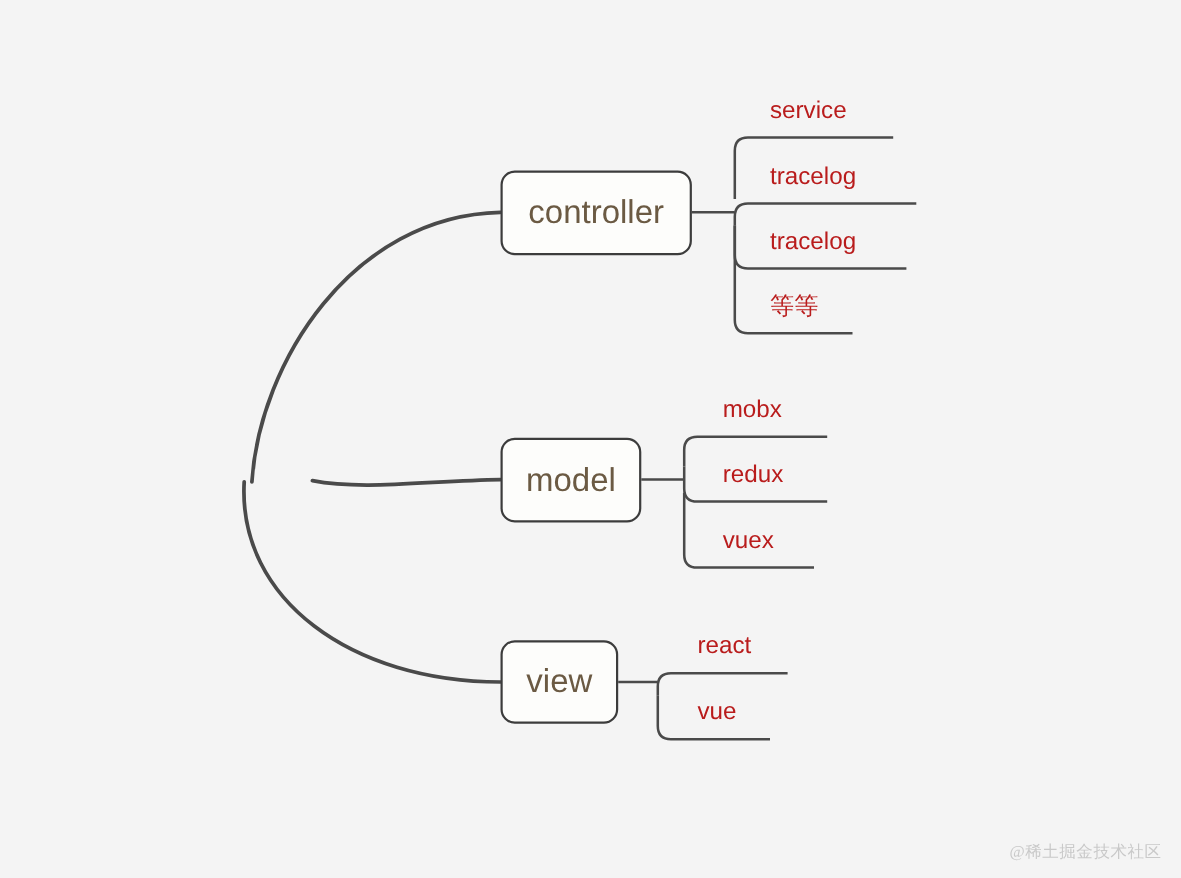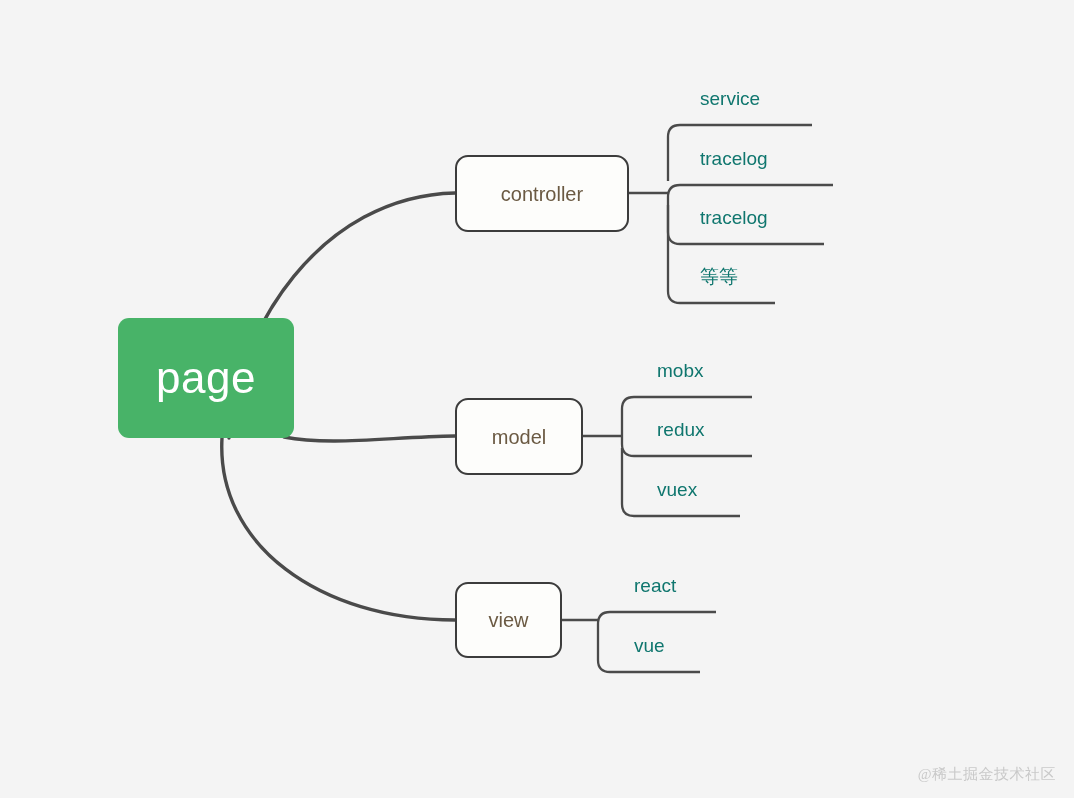--- a/index.html
+++ b/index.html
@@ -51,21 +51,21 @@
     letter-spacing: 0.5px;
     line-height: 1;
   }
   .branch-node {
     background: #fdfdfb;
     border: 2.2px solid #3c3c3c;
     border-radius: 13px;
   }
   .branch-label {
     color: #6b5a43;
-    font-size: 20px;
+    font-size: 30px;
     font-weight: 400;
     line-height: 1;
   }
   #node-controller {
     left: 455px;
     top: 155px;
     width: 174px;
     height: 77px;
   }
   #node-model {
@@ -76,22 +76,22 @@
     text-align: center;
   }
   #node-view {
     left: 455px;
     top: 582px;
     width: 107px;
     height: 76px;
   }
   .leaf {
     position: absolute;
-    color: #0f766e;
-    font-size: 19px;
+    color: #b91c1c;
+    font-size: 22px;
     font-weight: 400;
     line-height: 1;
     white-space: nowrap;
   }
   .watermark {
     position: absolute;
     right: 18px;
     bottom: 14px;
     color: #c9c9c9;
     font-size: 15px;
@@ -126,23 +126,20 @@
       <path d="M 752,397 L 634,397 Q 622,397 622,409 L 622,424"></path>
       <path d="M 752,456 L 634,456 Q 622,456 622,444 L 622,424"></path>
       <path d="M 740,516 L 634,516 Q 622,516 622,504 L 622,448"></path>
 
       <path d="M 562,620 L 598,620"></path>
       <path d="M 716,612 L 610,612 Q 598,612 598,624 L 598,632"></path>
       <path d="M 700,672 L 610,672 Q 598,672 598,660 L 598,632"></path>
     </g>
   </svg>
 
-  <div class="node root-node">
-    <span class="root-label">page</span>
-  </div>
 
   <div class="node branch-node" id="node-controller">
     <span class="branch-label">controller</span>
   </div>
 
   <div class="node branch-node" id="node-model">
     <span class="branch-label">model</span>
   </div>
 
   <div class="node branch-node" id="node-view">

